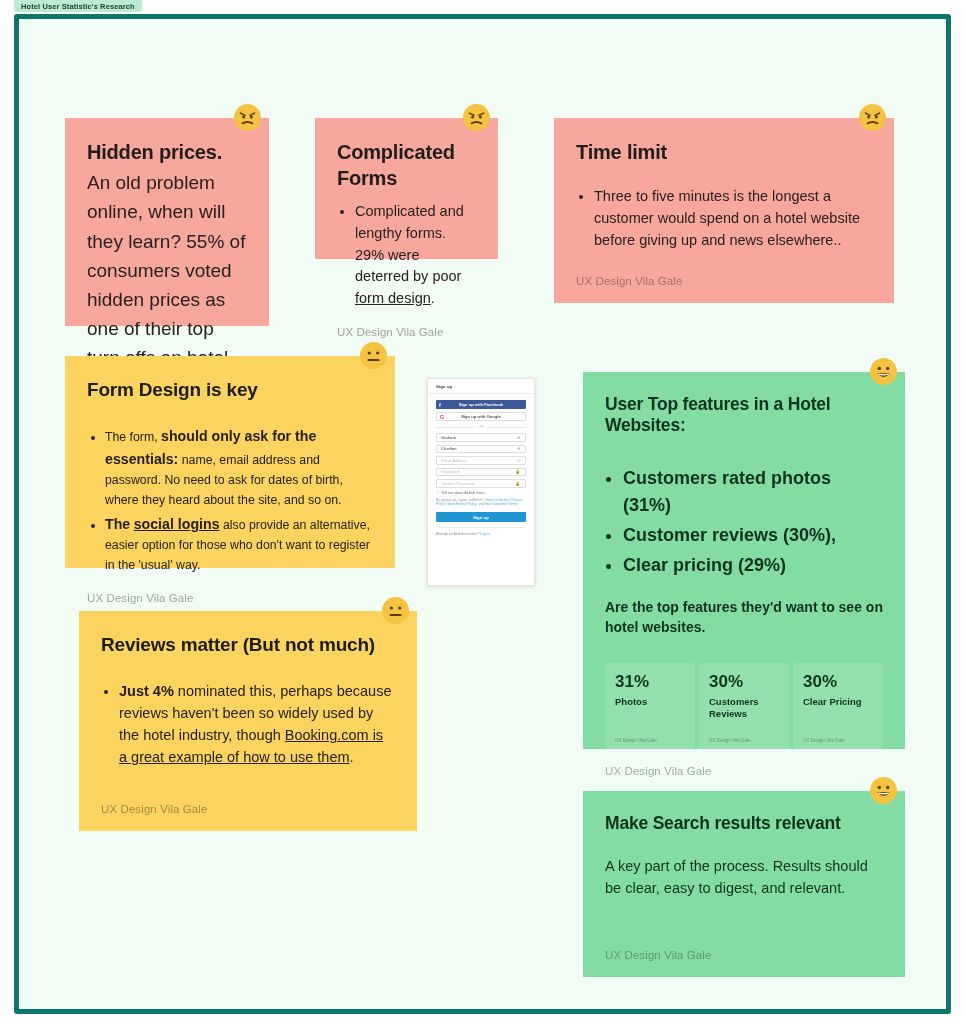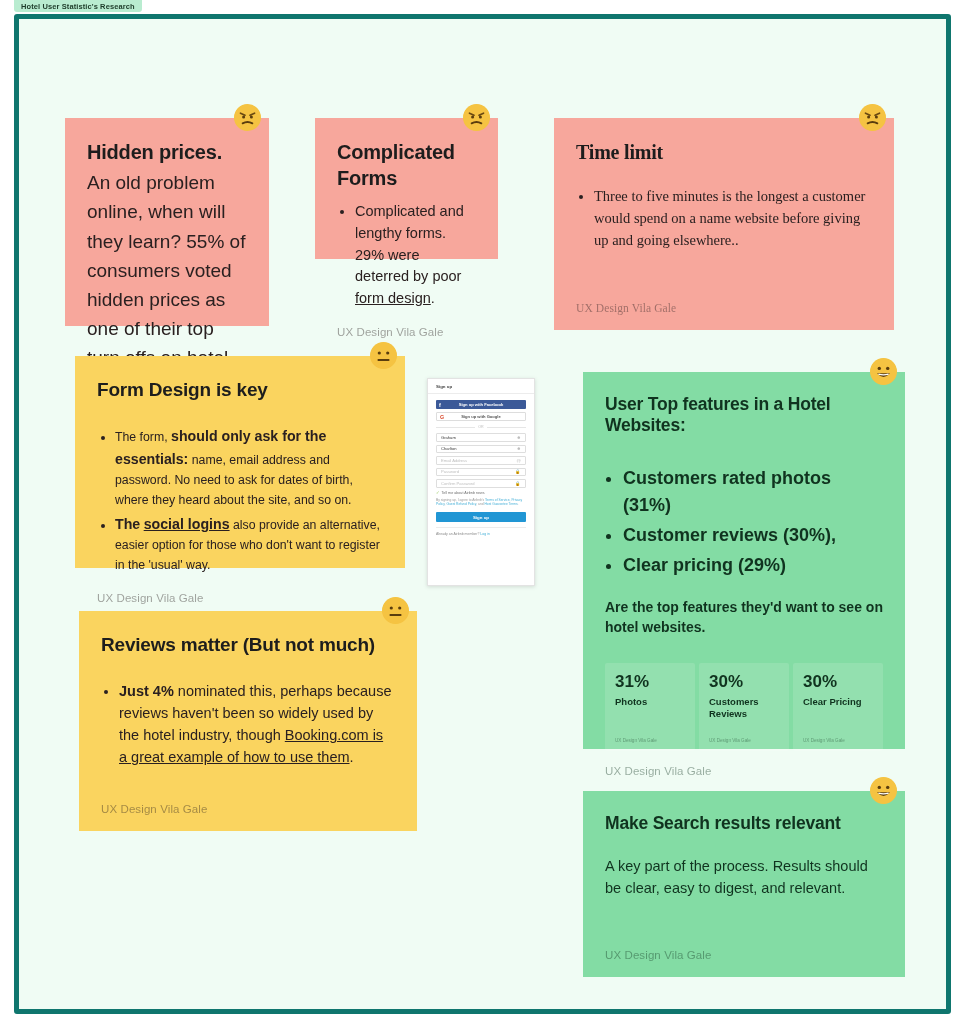--- a/index.html
+++ b/index.html
@@ -115,27 +115,27 @@
 
   
   #card-complicated-forms {
     left: 296px; top: 99px; width: 183px; height: 141px;
   }
   #card-complicated-forms .card-title { line-height: 1.28; }
   #card-complicated-forms .card-body { font-size: 14.5px; line-height: 1.5; }
 
   
   #card-time-limit {
-    left: 535px; top: 99px; width: 340px; height: 212px; font-family: Liberation Serif, serif;
+    left: 535px; top: 99px; width: 340px; height: 185px;
   }
   #card-time-limit .card-body { margin-top: 12px; }
 
   
   #card-form-design {
-    left: 56px; top: 337px; width: 330px; height: 212px;
+    left: 46px; top: 337px; width: 330px; height: 212px;
   }
   #card-form-design .card-title { margin-bottom: 18px; }
   #card-form-design .card-body { font-size: 12.3px; line-height: 1.62; }
   #card-form-design .big { font-size: 14.2px; font-weight: bold; }
 
   
   .signup-mock {
     position: absolute;
     left: 408px; top: 359px;
     width: 108px; height: 208px;
@@ -317,21 +317,21 @@
           <path d="M6.5 9.2 L11 11.2" stroke="#6b4a12" stroke-width="1.7" stroke-linecap="round" fill="none"></path>
           <path d="M20.5 9.2 L16 11.2" stroke="#6b4a12" stroke-width="1.7" stroke-linecap="round" fill="none"></path>
           <circle cx="9.6" cy="13" r="1.5" fill="#5a3d0e"></circle>
           <circle cx="17.4" cy="13" r="1.5" fill="#5a3d0e"></circle>
           <path d="M8.6 19.4 Q13.5 16.6 18.4 19.4" stroke="#5a3d0e" stroke-width="1.8" stroke-linecap="round" fill="none"></path>
         </svg>
       </div>
       <h2 class="card-title">Time limit</h2>
       <div class="card-body">
         <ul class="bullets">
-          <li>Three to five minutes is the longest a customer would spend on a name website before giving up and going elsewhere..</li>
+          <li>Three to five minutes is the longest a customer would spend on a hotel website before giving up and news elsewhere..</li>
         </ul>
       </div>
       <div class="card-footer">UX Design Vila Gale</div>
     </div>
 
     <div class="card yellow" id="card-form-design">
       <div class="emoji-badge">
         <svg width="27" height="27" viewBox="0 0 27 27">
           <circle cx="13.5" cy="13.5" r="13" fill="#f5c342"></circle>
           <circle cx="9.3" cy="11" r="1.6" fill="#5a3d0e"></circle>

